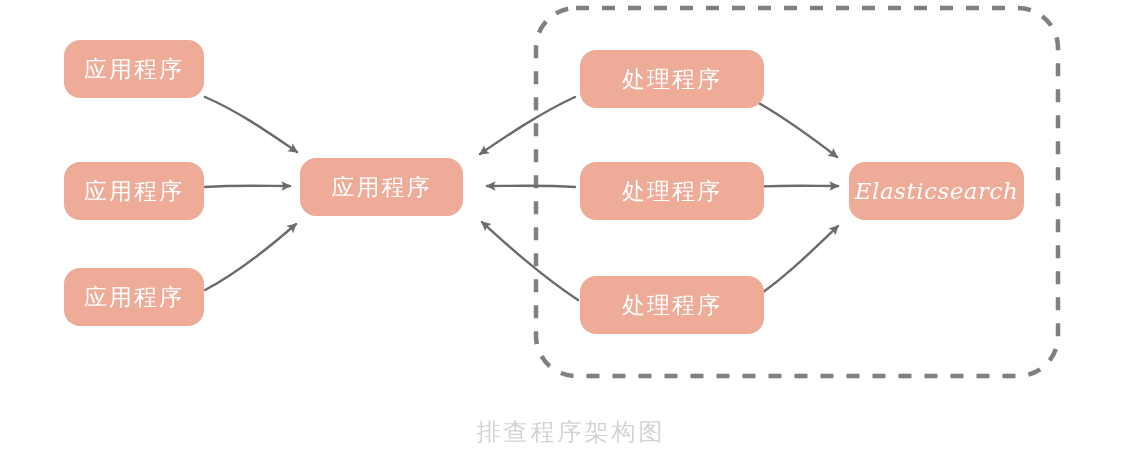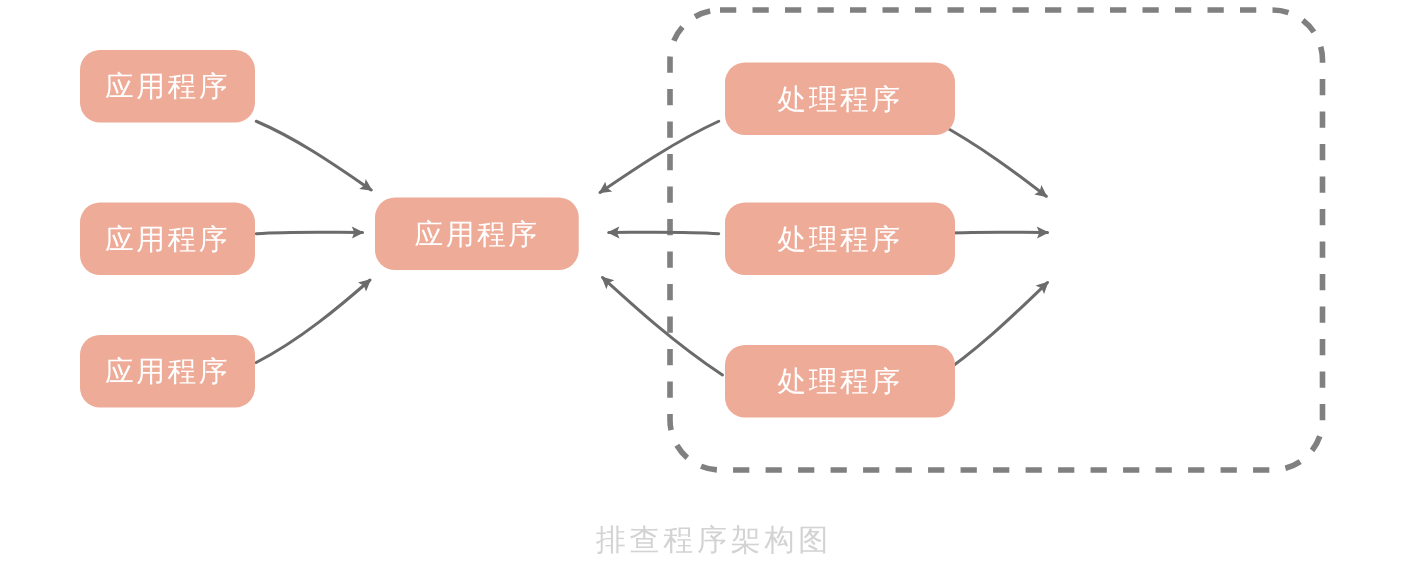--- a/index.html
+++ b/index.html
@@ -118,16 +118,19 @@
   </div>
 
   <div class="node proc-node node-cjk" style="left:580px; top:162px;">
     <span>处理程序</span>
   </div>
 
   <div class="node proc-node node-cjk" style="left:580px; top:276px;">
     <span>处理程序</span>
   </div>
 
+  <div class="node es-node node-latin" style="left:849px; top:162px;">
+    <span>Elasticsearch</span>
+  </div>
 
   <div class="caption">排查程序架构图</div>
 
 </div>
 
 </body></html>

